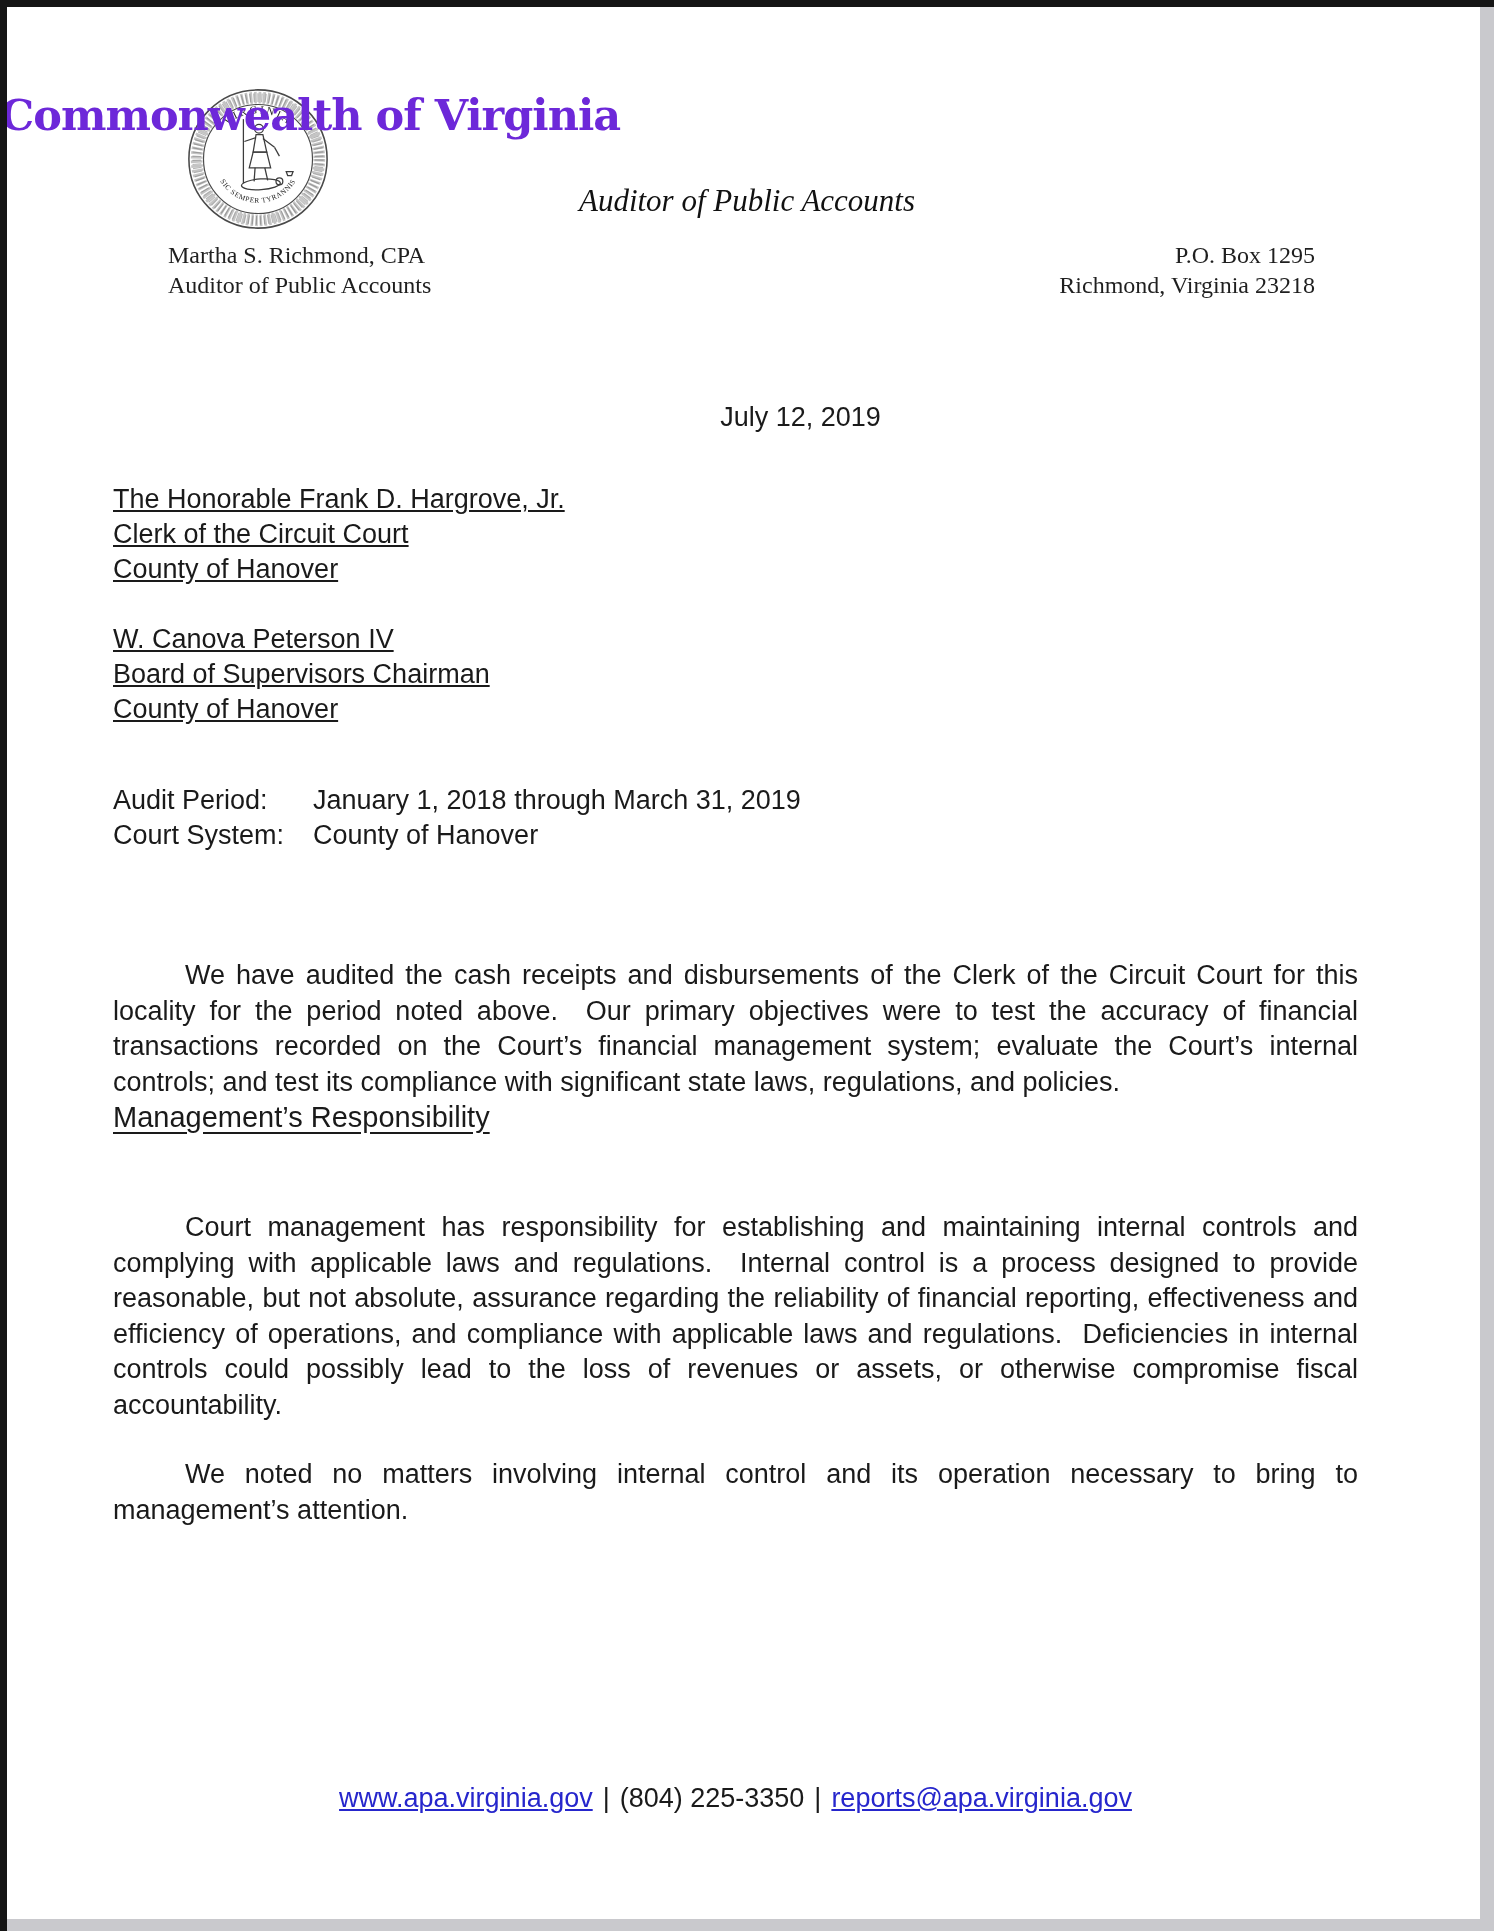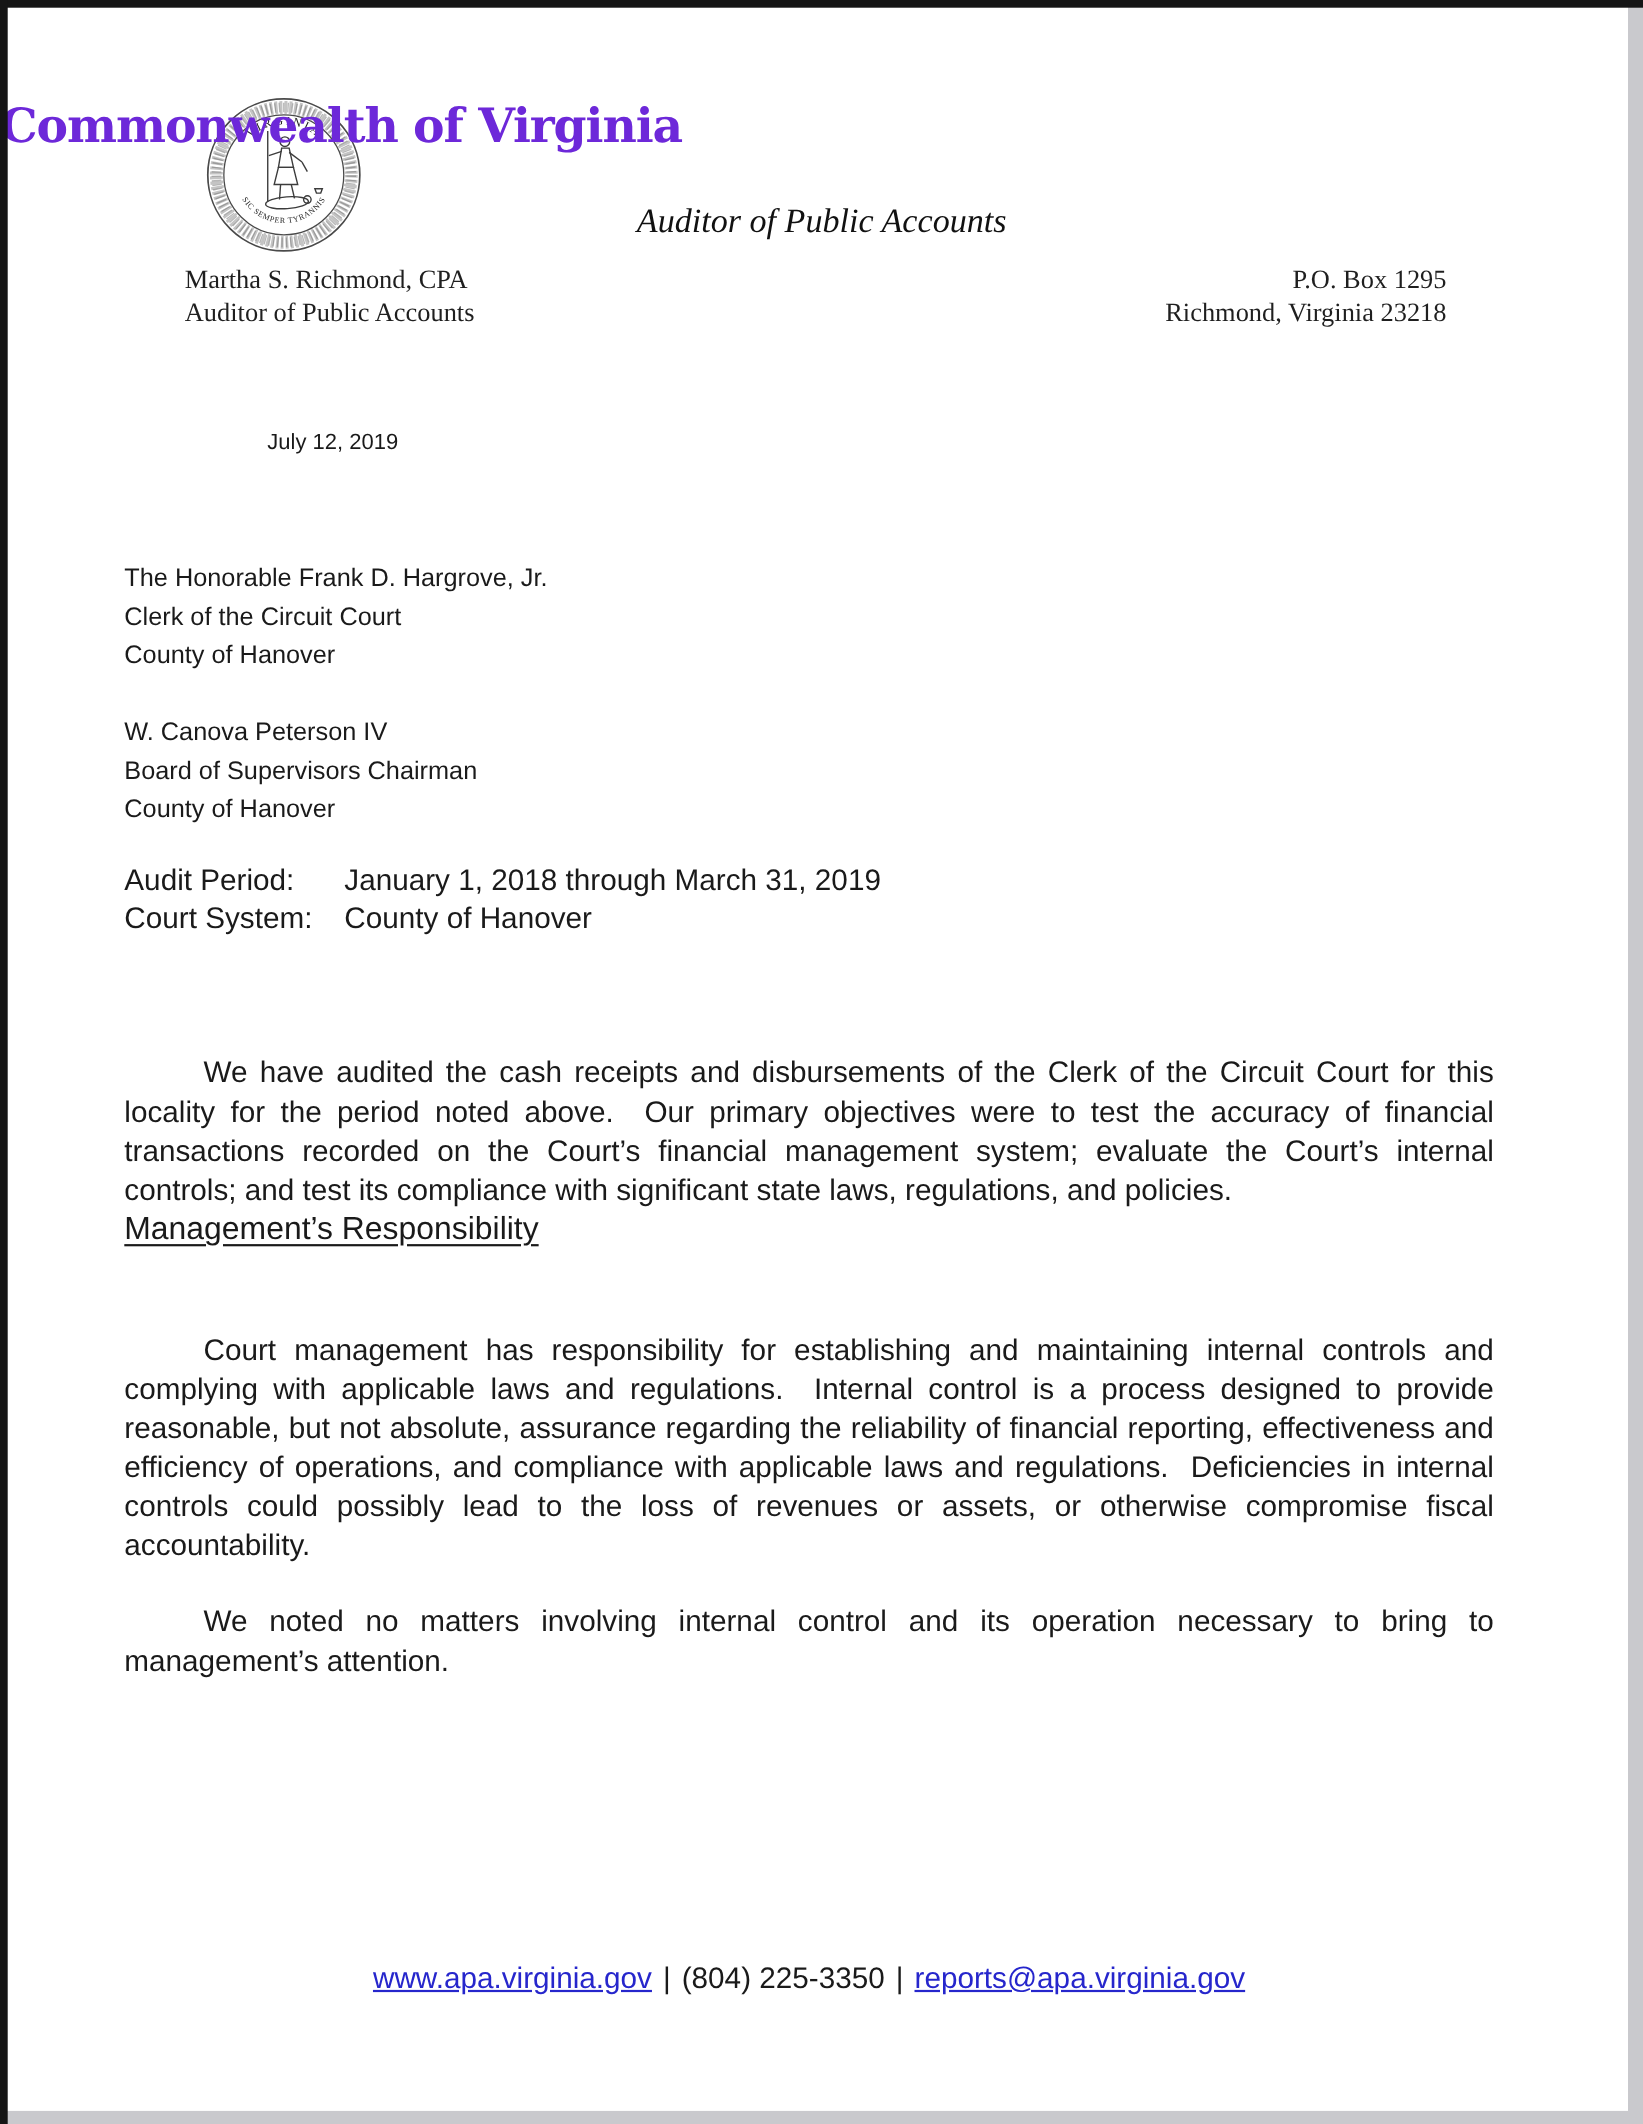--- a/index.html
+++ b/index.html
@@ -41,26 +41,26 @@
     font-family:"Liberation Serif",serif;
     font-size:24px;line-height:30px;color:#1f1f1f;
   }
   .return-address{
     position:absolute;right:179px;top:240px;text-align:right;
     font-family:"Liberation Serif",serif;
     font-size:24px;line-height:30px;color:#1f1f1f;
   }
 
   .date{
-    position:absolute;left:113px;width:1245px;top:391px;
+    position:absolute;left:113px;width:1245px;top:402px;
     box-sizing:border-box;padding-left:130px;
-    font-size:20px;
+    text-align:center;font-size:27px;
   }
 
-  .recipients{position:absolute;left:113px;top:508px;font-size:23px;line-height:35px;}
+  .recipients{position:absolute;left:113px;top:482px;font-size:27px;line-height:35px;text-decoration:underline;}
   .group-gap{height:35px;}
 
   .audit{position:absolute;left:113px;top:783px;font-size:27px;line-height:35px;}
   .audit-label{display:inline-block;width:200px;}
 
   .bodypara{
     position:absolute;left:113px;width:1245px;
     font-size:27px;line-height:35.5px;
     text-align:justify;text-indent:72px;
     white-space:pre-wrap;

